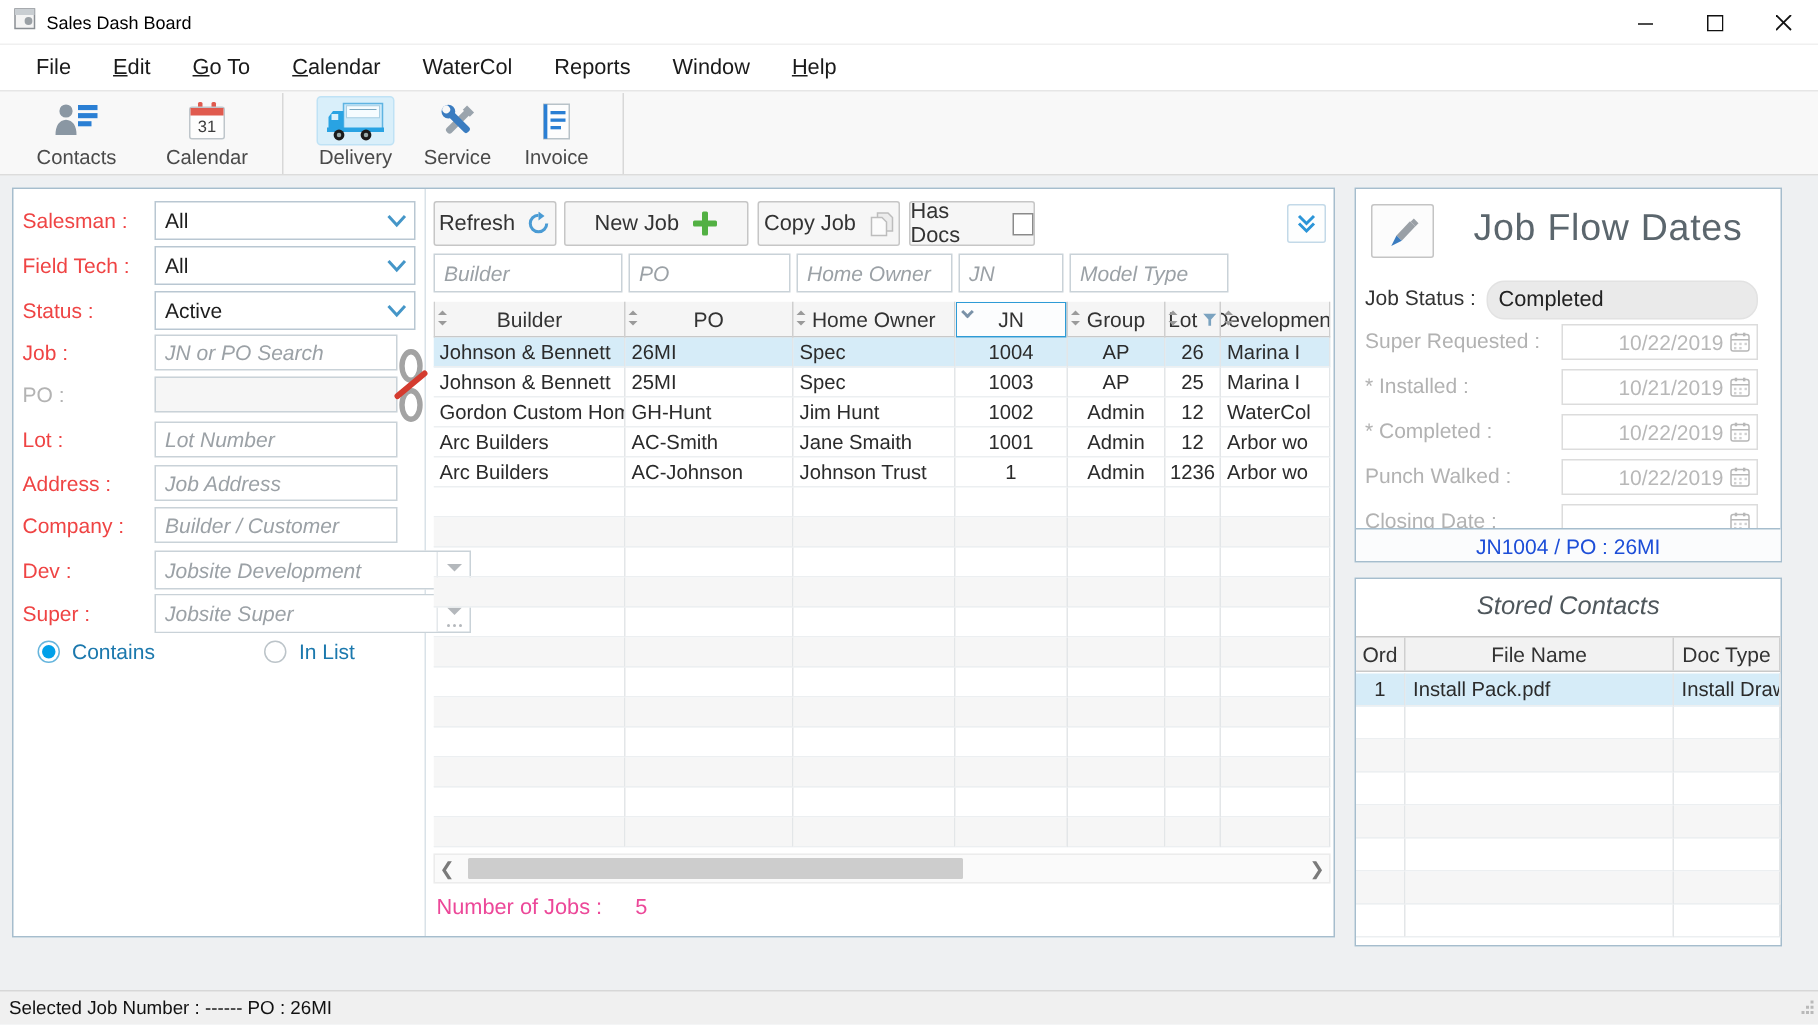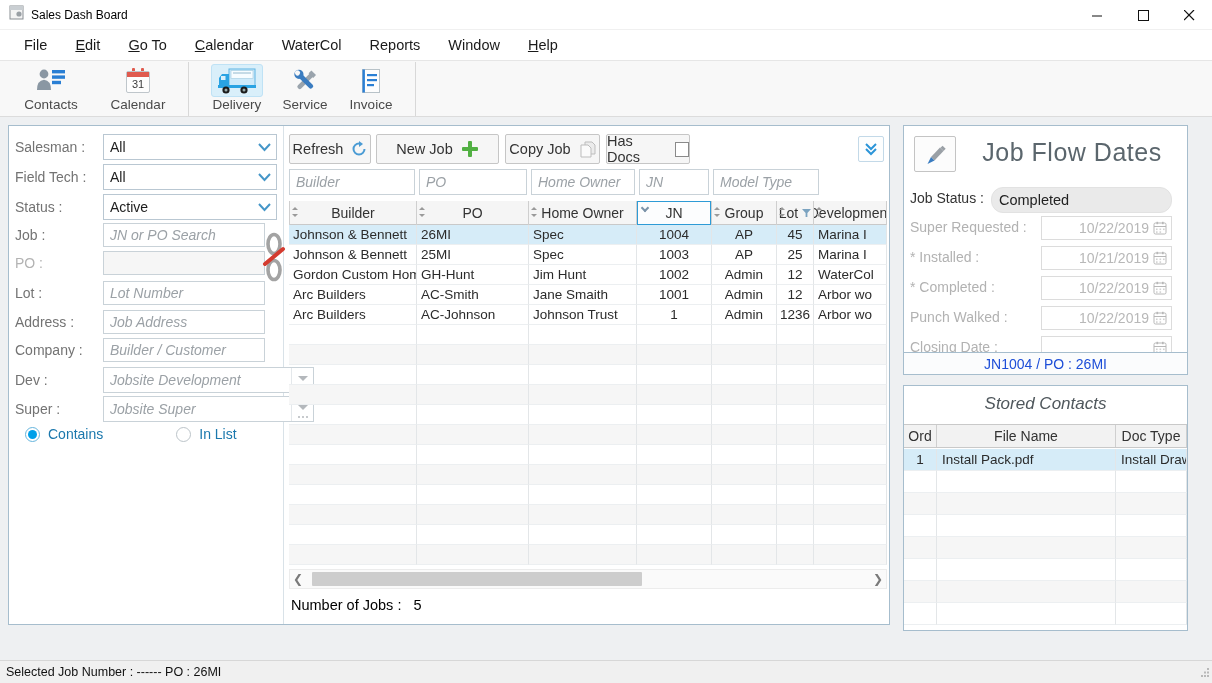--- a/index.html
+++ b/index.html
@@ -33,21 +33,21 @@
 
   
   .panel{position:absolute;background:#fff;border:1px solid #a6bdcd;}
   #main-panel{left:8px;top:125px;width:882px;height:500px;}
   #flow-panel{left:903px;top:125px;width:285px;height:250px;}
   #docs-panel{left:903px;top:385px;width:285px;height:246px;}
 
   
   .filtersec{position:absolute;left:0;top:0;width:275px;height:498px;border-right:1px solid #d9e2e8;}
   .f-row{position:absolute;left:6px;width:262px;display:flex;align-items:center;}
-  .f-label{width:88px;font-size:14px;color:#737373;flex:none;}
+  .f-label{width:88px;font-size:14px;color:#ef4444;flex:none;}
   .f-label.dis{color:#b3b3b3;}
   .combo{flex:1;height:26px;border:1px solid #b9c7d2;background:#fff;display:flex;align-items:center;}
   .combo .cval{flex:1;font-size:14px;color:#1d1d1d;padding-left:6px;}
   .combo .cbtn{width:24px;height:100%;display:flex;align-items:center;justify-content:center;}
   .f-input{flex:1;height:24px;border:1px solid #c9d2d8;font-size:14px;padding-left:6px;color:#333;font-family:"Liberation Sans",sans-serif;width:100%;}
   .f-input.short{max-width:162px;}
   input::placeholder{color:#9ba1a6;font-style:italic;}
   .f-input:disabled{background:#f6f6f6;}
   .lookup{flex:1;height:26px;border:1px solid #c9d2d8;display:flex;align-items:center;background:#fff;}
   .lookup input{border:none;outline:none;flex:1;height:100%;font-size:14px;padding-left:6px;font-family:"Liberation Sans",sans-serif;min-width:0;}
@@ -82,21 +82,21 @@
   .g-row{display:flex;height:20px;}
   .g-cell{height:20px;border-right:1px solid #e3e6e8;border-bottom:1px solid #eceff1;font-size:13.5px;color:#2b2b2b;display:flex;align-items:center;flex:none;overflow:hidden;white-space:nowrap;}
   .g-cell.l{padding-left:4px;}
   .g-cell.c{justify-content:center;}
   .g-row.sel .g-cell{background:#d6ecf8;}
   .g-row.stripe .g-cell{background:#f6f6f6;}
   .hscroll{position:absolute;left:4px;top:443px;width:598px;height:20px;background:#fafafa;border:1px solid #ececec;display:flex;align-items:center;}
   .hs-arrow{width:16px;height:100%;display:flex;align-items:center;justify-content:center;color:#7a7a7a;font-size:12px;}
   .hs-track{flex:1;height:100%;position:relative;}
   .hs-thumb{position:absolute;left:6px;top:2px;height:14px;width:330px;background:#cdcdcd;border-radius:1px;}
-  .jobcount{position:absolute;left:6px;top:471px;font-size:14.5px;color:#000000;display:flex;gap:12px;}
+  .jobcount{position:absolute;left:6px;top:471px;font-size:14.5px;color:#ec4899;display:flex;gap:22px;}
 
   
   .pencilbtn{position:absolute;left:10px;top:10px;width:42px;height:36px;background:#fcfcfc;border:1px solid #c4c4c4;border-radius:2px;display:flex;align-items:center;justify-content:center;}
   .flow-title{position:absolute;left:58px;top:12px;width:220px;text-align:center;font-size:25px;font-weight:300;color:#5b666d;letter-spacing:0.5px;}
   .fs-row{position:absolute;left:6px;width:272px;display:flex;align-items:center;}
   .fs-label{font-size:14px;color:#333;}
   .status-box{position:absolute;left:87px;width:181px;height:26px;background:#eaeaea;border:1px solid #e2e2e2;display:flex;align-items:center;padding-left:7px;font-size:14.5px;color:#222;}
   .d-row{position:absolute;left:6px;width:272px;height:24px;}
   .d-label{position:absolute;left:0;top:3px;font-size:14px;color:#b2b2b2;}
   .d-box{position:absolute;left:131px;top:0;width:131px;height:24px;border:1px solid #dcdcdc;background:#fff;display:flex;align-items:center;justify-content:flex-end;padding-right:3px;gap:4px;}
@@ -441,21 +441,21 @@
             <span>Development</span>
           </div>
         </div>
       <div id="grid-body">
           <div class="g-row sel">
             <div class="g-cell l" style="width: 128px;">Johnson &amp; Bennett</div>
             <div class="g-cell l" style="width: 112px;">26MI</div>
             <div class="g-cell l" style="width: 108px;">Spec</div>
             <div class="g-cell c" style="width: 75px;">1004</div>
             <div class="g-cell c" style="width: 65px;">AP</div>
-            <div class="g-cell c" style="width: 37px;">45</div>
+            <div class="g-cell c" style="width: 37px;">26</div>
             <div class="g-cell l" style="width: 73px;">Marina I</div>
           </div>
           <div class="g-row">
             <div class="g-cell l" style="width: 128px;">Johnson &amp; Bennett</div>
             <div class="g-cell l" style="width: 112px;">25MI</div>
             <div class="g-cell l" style="width: 108px;">Spec</div>
             <div class="g-cell c" style="width: 75px;">1003</div>
             <div class="g-cell c" style="width: 65px;">AP</div>
             <div class="g-cell c" style="width: 37px;">25</div>
             <div class="g-cell l" style="width: 73px;">Marina I</div>

